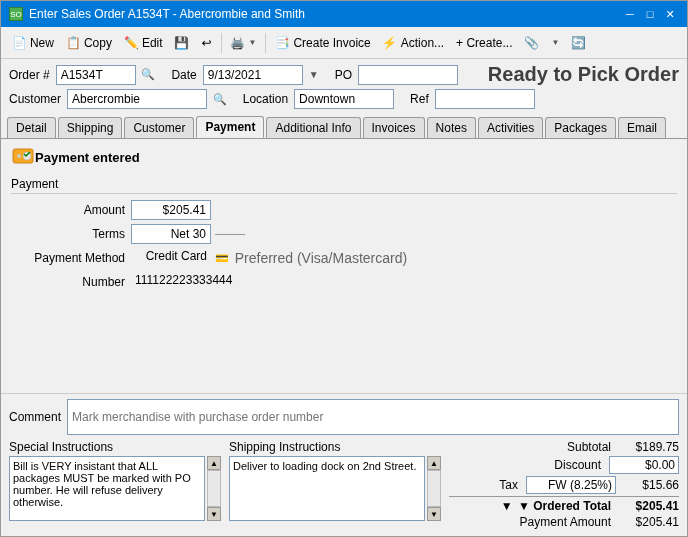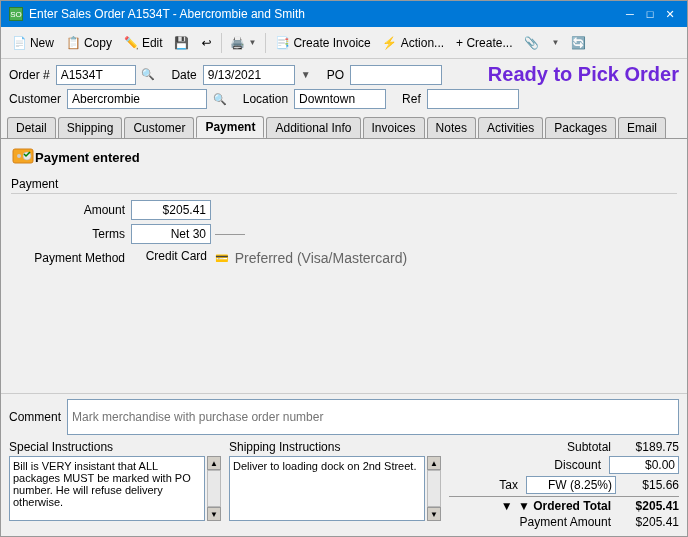--- a/index.html
+++ b/index.html
@@ -17,25 +17,25 @@
     .toolbar-btn { background: transparent; border: none; padding: 2px 5px; cursor: pointer; display: flex; align-items: center; gap: 3px; font-size: 12px; border-radius: 2px; }
     .toolbar-separator { width: 1px; height: 20px; background: #ccc; margin: 0 2px; }
     .toolbar-dropdown { display: flex; align-items: center; }
     .dropdown-arrow { font-size: 8px; color: #555; }
     
     .form-area { padding: 4px 8px; background: #f0f0f0; }
     .form-row { display: flex; align-items: center; gap: 6px; margin-bottom: 3px; }
     .form-label { font-size: 12px; color: #000; min-width: fit-content; }
     .form-input { border: 1px solid #7f9db9; background: white; height: 20px; padding: 1px 4px; font-size: 12px; }
     .form-input-narrow { width: 80px; }
-    .form-input-medium { width: 92px; }
+    .form-input-medium { width: 100px; }
     .form-input-wide { width: 140px; }
     .search-icon-btn { background: transparent; border: none; cursor: pointer; font-size: 11px; color: #666; }
     
-    .ready-badge { margin-left: auto; font-size: 20px; font-weight: bold; color: #6d28d9; }
+    .ready-badge { margin-left: auto; font-size: 20px; font-weight: bold; color: #404040; }
     
     .tabs-area { border-bottom: 1px solid #999; padding: 0 6px; display: flex; align-items: flex-end; }
     .tab { padding: 3px 8px; border: 1px solid #999; border-bottom: none; background: #e0e0e0; cursor: pointer; font-size: 12px; margin-right: 2px; border-radius: 3px 3px 0 0; }
     .tab.active { background: #f0f0f0; border-bottom: 1px solid #f0f0f0; font-weight: bold; }
     
     .content-area { flex: 1; padding: 6px 10px; overflow: hidden; display: flex; flex-direction: column; }
     
     .payment-header { display: flex; align-items: center; gap: 0; margin-bottom: 8px; }
     .payment-icon { width: 24px; height: 24px; position: relative; }
     .payment-icon svg { width: 24px; height: 24px; }
@@ -198,20 +198,24 @@
       <div class="payment-row">
         <span class="payment-row-label">Terms</span>
         <input class="payment-row-value terms" type="text" value="Net 30" style="">
         <div class="terms-line"></div>
       </div>
       <div class="payment-row">
         <span class="payment-row-label">Payment Method</span>
         <span class="payment-row-value method">Credit Card</span>
         <span style="font-size:11px; margin-left:4px; color:#999;">💳</span>
         <span class="preferred-label">Preferred (Visa/Mastercard)</span>
+      </div>
+      <div class="payment-row">
+        <span class="payment-row-label">Number</span>
+        <span class="payment-row-value number">111122223333444</span>
       </div>
     </div>
   </div>
 
   <div class="bottom-area">
     <div class="comment-row">
       <span class="form-label">Comment</span>
       <input class="comment-input" type="text" placeholder="Mark merchandise with purchase order number" style="">
     </div>
 

